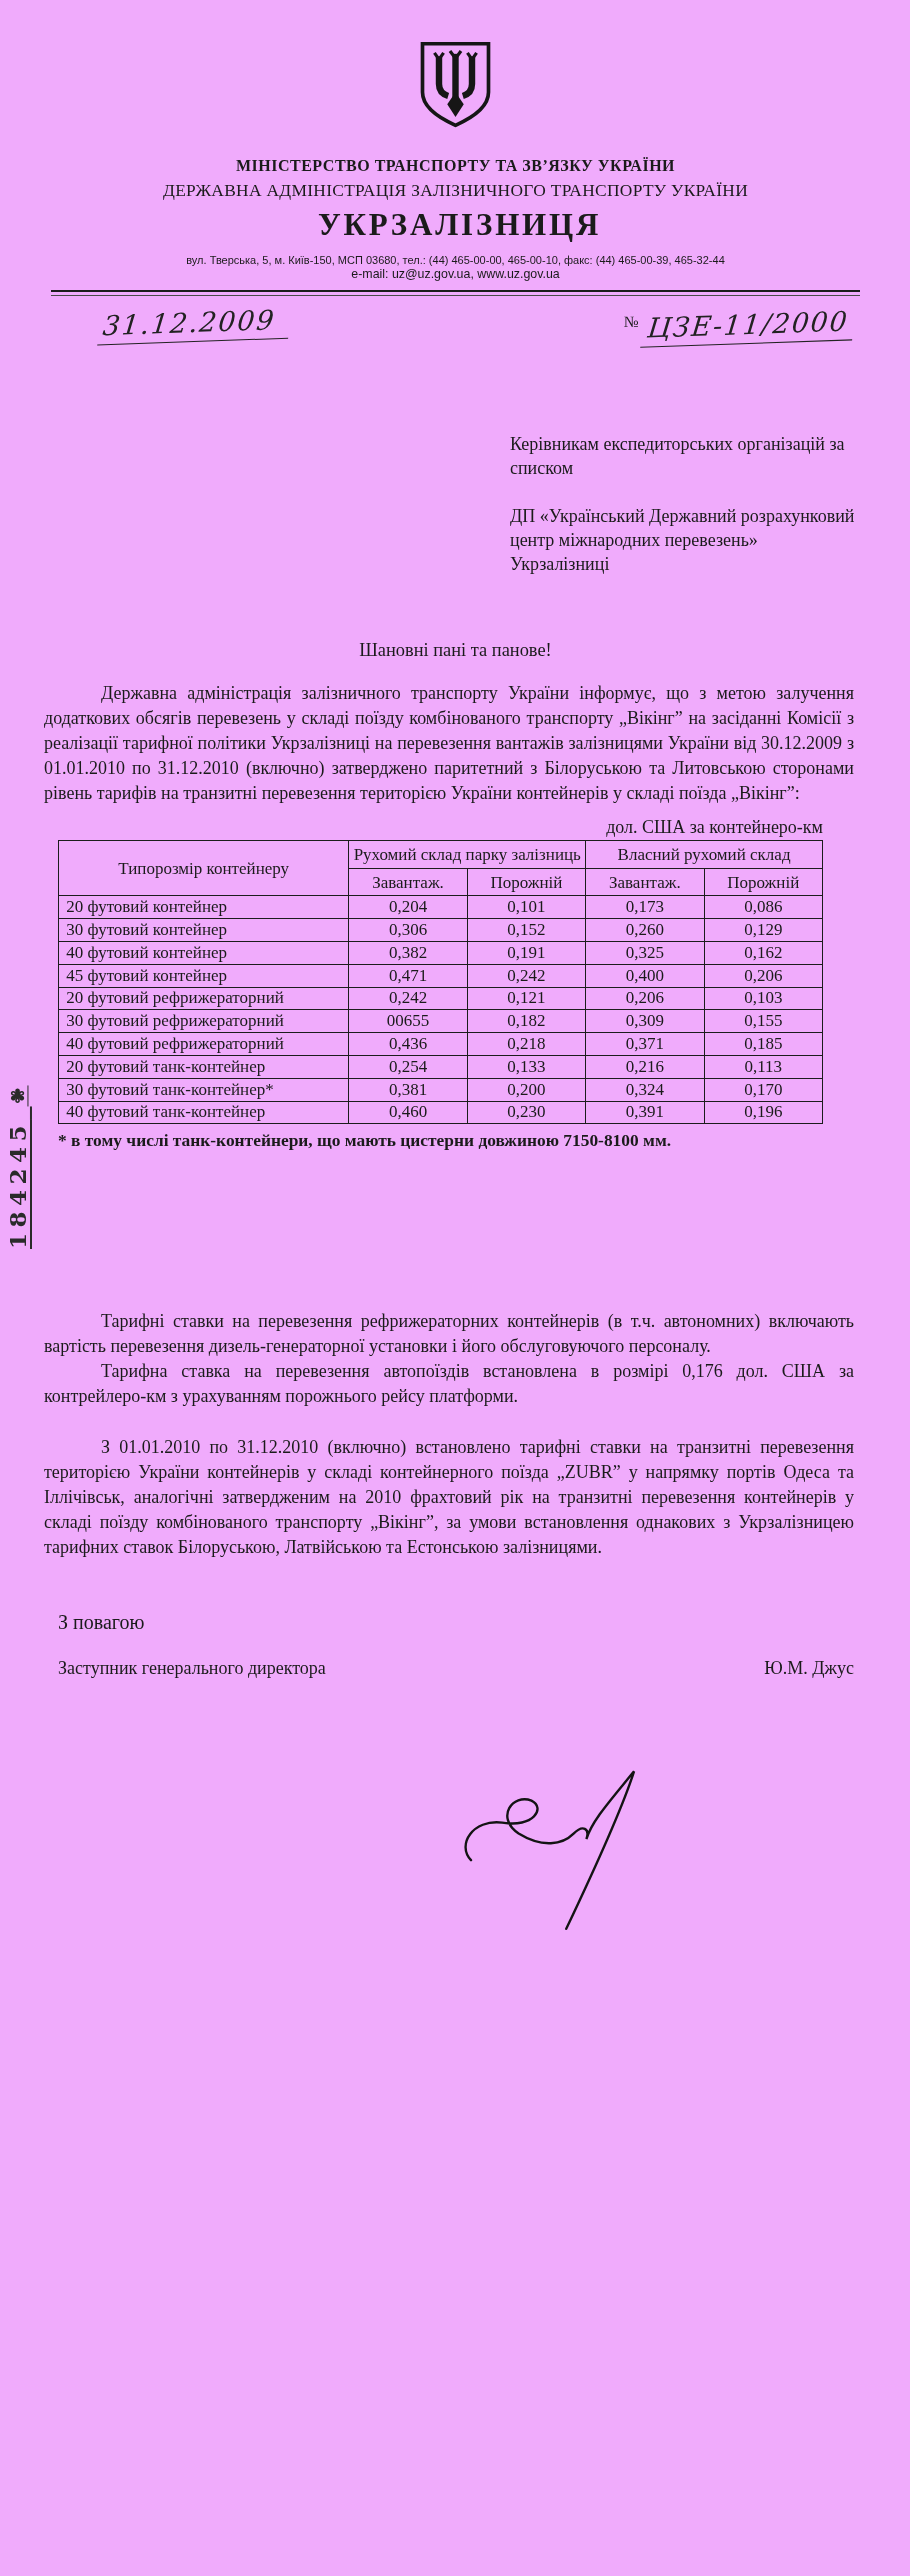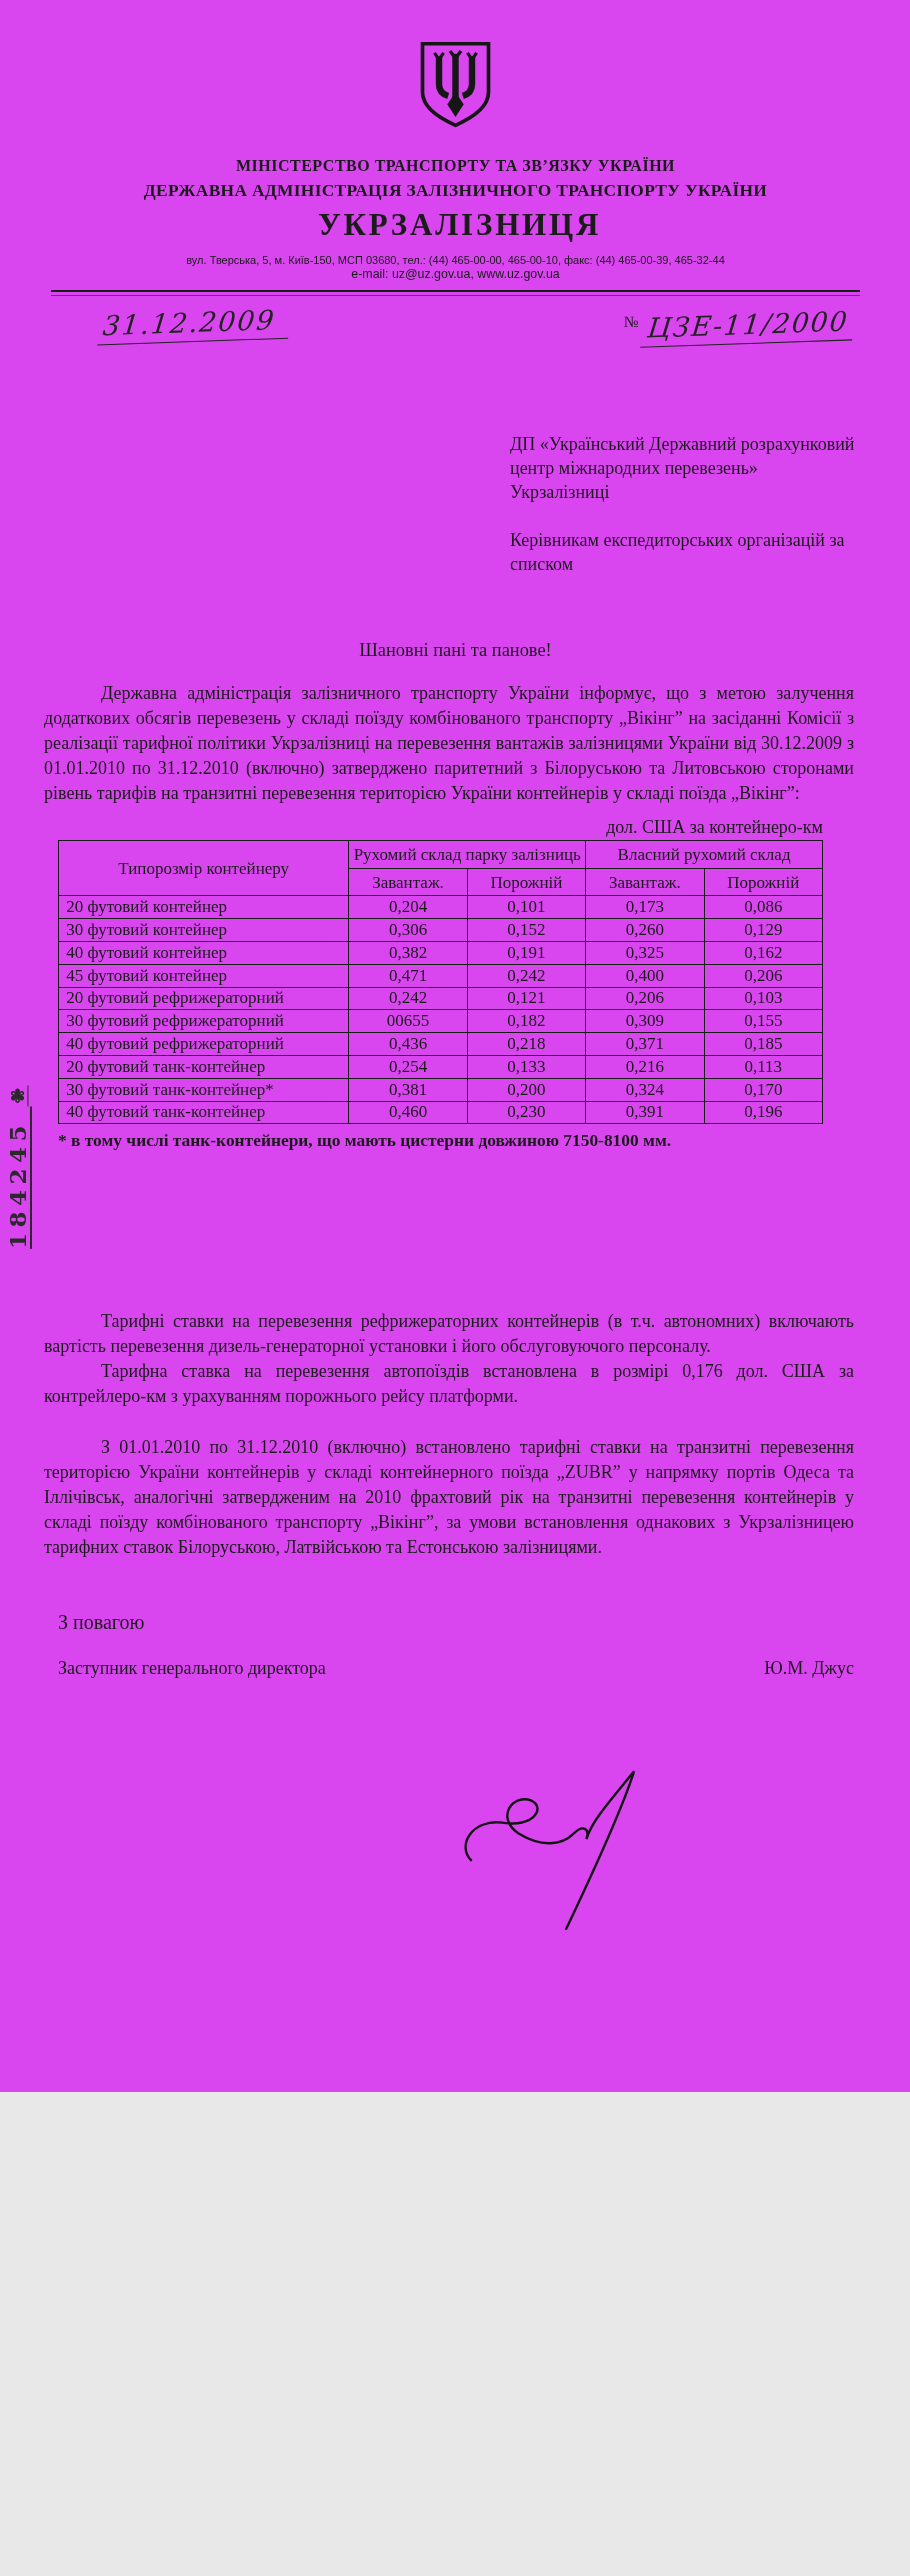--- a/index.html
+++ b/index.html
@@ -1,31 +1,31 @@
 <!DOCTYPE html>
 <html style="font-size:14.7px"><head>
 <meta charset="utf-8">
 <style>
   * { margin: 0; padding: 0; box-sizing: border-box; }
   html, body { background: #e8e8e8; }
   .page {
     position: relative;
     width: 911px;
-    height: 2092px;
+    height: 2576px;
     margin: 0 auto;
-    background: #d946ef;
+    background: #f0abfc;
     color: #1b1b1b;
     font-family: "Liberation Serif", serif;
     overflow: hidden;
   }
   
   .letterhead { text-align: center; }
   .coat { margin: 41px auto 0; display: block; }
   .lh-ministry   { margin-top: 27.5px; font-size: 16px; font-weight: bold; letter-spacing: 0.5px; }
-  .lh-admin      { margin-top: 5.5px;  font-size: 17.4px;   font-weight: bold; letter-spacing: 0.3px; }
+  .lh-admin      { margin-top: 5.5px;  font-size: 17.4px;   font-weight: normal; letter-spacing: 0.3px; }
   .lh-org        { margin-top: 5.5px;  font-size: 31px;   font-weight: bold; letter-spacing: 2.8px; padding-left: 8px; }
   .lh-address    { margin-top: 11px; font-size: 11px; font-family: "Liberation Sans", sans-serif; }
   .lh-email      { margin-top: 1.8px;  font-size: 12.4px; font-family: "Liberation Sans", sans-serif; }
   .rule { margin: 9.2px 51px 0 51px; height: 5.5px;
           border-top: 2.8px solid #1c1c1c; border-bottom: 0.9px solid #4a4a4a; }
   
   .ref-row { position: relative; height: 61px; margin: 5.5px 51px 0 51px; }
   .handwriting {
     font-family: "DejaVu Serif", serif; font-style: italic;
     font-size: 27px; letter-spacing: 1.8px; color: #222;
@@ -103,22 +103,22 @@
 
   <div class="ref-row">
     <span class="ref-date handwriting">31.12.2009</span>
     <span class="ref-no">
       <span class="no-label">№</span>
       <span class="no-value handwriting">ЦЗЕ-11/2000</span>
     </span>
   </div>
 
   <div class="recipient">
+    <p>Керівникам експедиторських організацій за списком</p>
     <p>ДП «Український Державний розрахунковий центр міжнародних перевезень» Укрзалізниці</p>
-    <p>Керівникам експедиторських організацій за списком</p>
   </div>
 
   <div class="salutation">Шановні пані та панове!</div>
 
   <p class="para p1">Державна адміністрація залізничного транспорту України інформує, що з метою залучення додаткових обсягів перевезень у складі поїзду комбінованого транспорту „Вікінг” на засіданні Комісії з реалізації тарифної політики Укрзалізниці на перевезення вантажів залізницями України від 30.12.2009 з 01.01.2010 по 31.12.2010 (включно) затверджено паритетний з Білоруською та Литовською сторонами рівень тарифів на транзитні перевезення територією України контейнерів у складі поїзда „Вікінг”:</p>
 
   <div class="unit-label">дол. США за контейнеро-км</div>
 
   <table class="tariffs">
     <thead>

